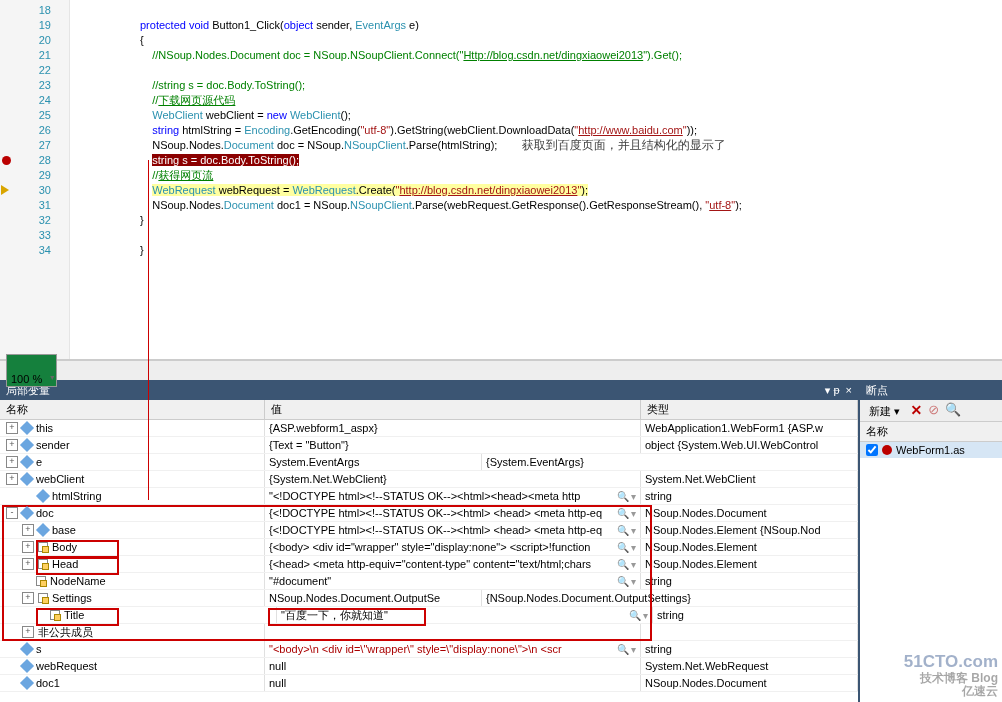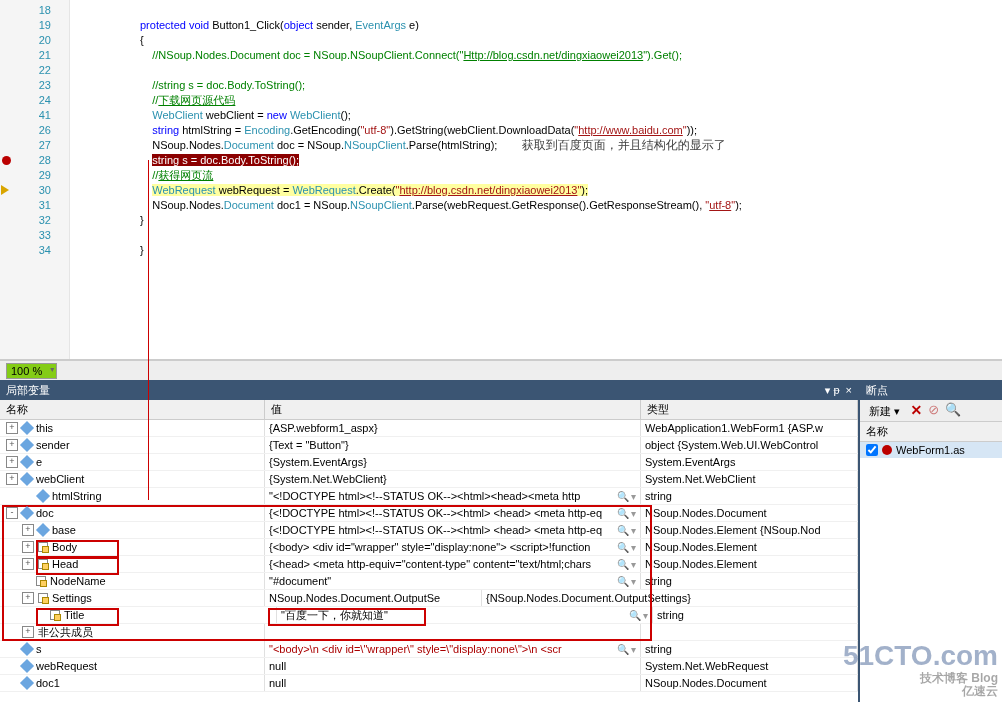--- a/index.html
+++ b/index.html
@@ -14,21 +14,21 @@
 .kw { color: #0000ff; }
 .type { color: #2b91af; }
 .str { color: #a31515; }
 .com { color: #008000; }
 .hl { background: #ffffa0; }
 .red-strike { background: #8b0000; color: #fff; }
 .underline { text-decoration: underline; }
 .annot-red { color: #404040; font-family: "SimSun", sans-serif; font-size: 12px; }
 .arrow-line { position: absolute; left: 148px; top: 160px; width: 1px; height: 340px; background: #c00; transform: rotate(0deg); z-index: 5; }
 .zoom-bar { height: 20px; border-top: 1px solid #ccc; background: #eee; display: flex; align-items: center; padding: 0 6px; gap: 4px; }
-.zoom-combo { border: 1px solid #999; background: #84cc16; padding: 1px 14px 1px 4px; position: relative; }
+.zoom-combo { border: 1px solid #999; background: #15803d; padding: 18px 14px 1px 4px; position: relative; }
 .zoom-combo::after { content: "▾"; position: absolute; right: 2px; color: #666; font-size: 8px; }
 .panels-row { flex: 1; display: flex; }
 .panel { display: flex; flex-direction: column; }
 .panel-locals { flex: 1; border-right: 2px solid #3b5573; }
 .panel-bp { width: 142px; }
 .panel-title { background: #3b5573; color: #fff; height: 20px; line-height: 20px; padding: 0 6px; display: flex; justify-content: space-between; }
 .panel-title-right { display: flex; gap: 6px; }
 .locals-header { display: flex; background: #f0f0f0; border-bottom: 1px solid #ccc; }
 .hcell { border-right: 1px solid #ccc; padding: 2px 6px; font-weight: normal; }
 .col-name { width: 265px; }
@@ -46,37 +46,37 @@
 .redbox { position: absolute; border: 2px solid #c00; pointer-events: none; }
 .bp-toolbar { display: flex; align-items: flex-start; gap: 6px; padding: 2px 4px; background: #eee; border-bottom: 1px solid #ccc; height: 22px; }
 .bp-btn-new { padding: 1px 4px; border: 1px solid transparent; }
 .bp-x { color: #b00; font-weight: bold; font-size: 14px; }
 .bp-mag { color: #c77; font-size: 13px; }
 .bp-list-header { background: #f0f0f0; border-bottom: 1px solid #ccc; padding: 2px 6px; }
 .bp-item { display: flex; align-items: center; gap: 4px; padding: 2px 6px; background: #d6e6f5; }
 .bp-check { width:12px; height:12px; }
 .bp-circle { width:10px; height:10px; background:#b00; border-radius:50%; }
 .watermark { position: absolute; right: 4px; bottom: 4px; font-family: Arial; color: rgba(0,0,0,0.35); font-size: 18px; font-weight: bold; text-align: right; line-height: 1.1; pointer-events:none; }
-.watermark .s1 { font-size: 28px; color: rgba(70,100,150,0.5); }
+.watermark .s1 { font-size: 17px; color: rgba(70,100,150,0.5); }
 .watermark .s2 { font-size: 12px; }
 .watermark .s3 { font-size: 12px; }
 </style>
 </head>
 <body>
 
 <div class="code-area">
   <div class="code-gutter" id="gutter">
       <div class="code-line-num">18</div>
       <div class="code-line-num">19</div>
       <div class="code-line-num">20</div>
       <div class="code-line-num">21</div>
       <div class="code-line-num">22</div>
       <div class="code-line-num">23</div>
       <div class="code-line-num">24</div>
-      <div class="code-line-num">41</div>
+      <div class="code-line-num">25</div>
       <div class="code-line-num">26</div>
       <div class="code-line-num">27</div>
       <div class="code-line-num">28<span class="bp-red"></span></div>
       <div class="code-line-num">29</div>
       <div class="code-line-num">30<span class="bp-yellow"></span></div>
       <div class="code-line-num">31</div>
       <div class="code-line-num">32</div>
       <div class="code-line-num">33</div>
       <div class="code-line-num">34</div>
     </div>
@@ -132,24 +132,24 @@
             <span>{Text = "Button"}</span>
           </div>
           <div class="cell col-type">object {System.Web.UI.WebControl</div>
         </div>
         <div class="grid-row">
           <div class="cell col-name" style="padding-left: 6px;">
             <span class="exp">+</span>
             <span class="icon-diamond"></span>
             <span>e</span>
           </div>
+          <div class="cell col-type">System.EventArgs</div>
           <div class="cell col-value">
             <span>{System.EventArgs}</span>
           </div>
-          <div class="cell col-type">System.EventArgs</div>
         </div>
         <div class="grid-row">
           <div class="cell col-name" style="padding-left: 6px;">
             <span class="exp">+</span>
             <span class="icon-diamond"></span>
             <span>webClient</span>
           </div>
           <div class="cell col-value">
             <span>{System.Net.WebClient}</span>
           </div>

